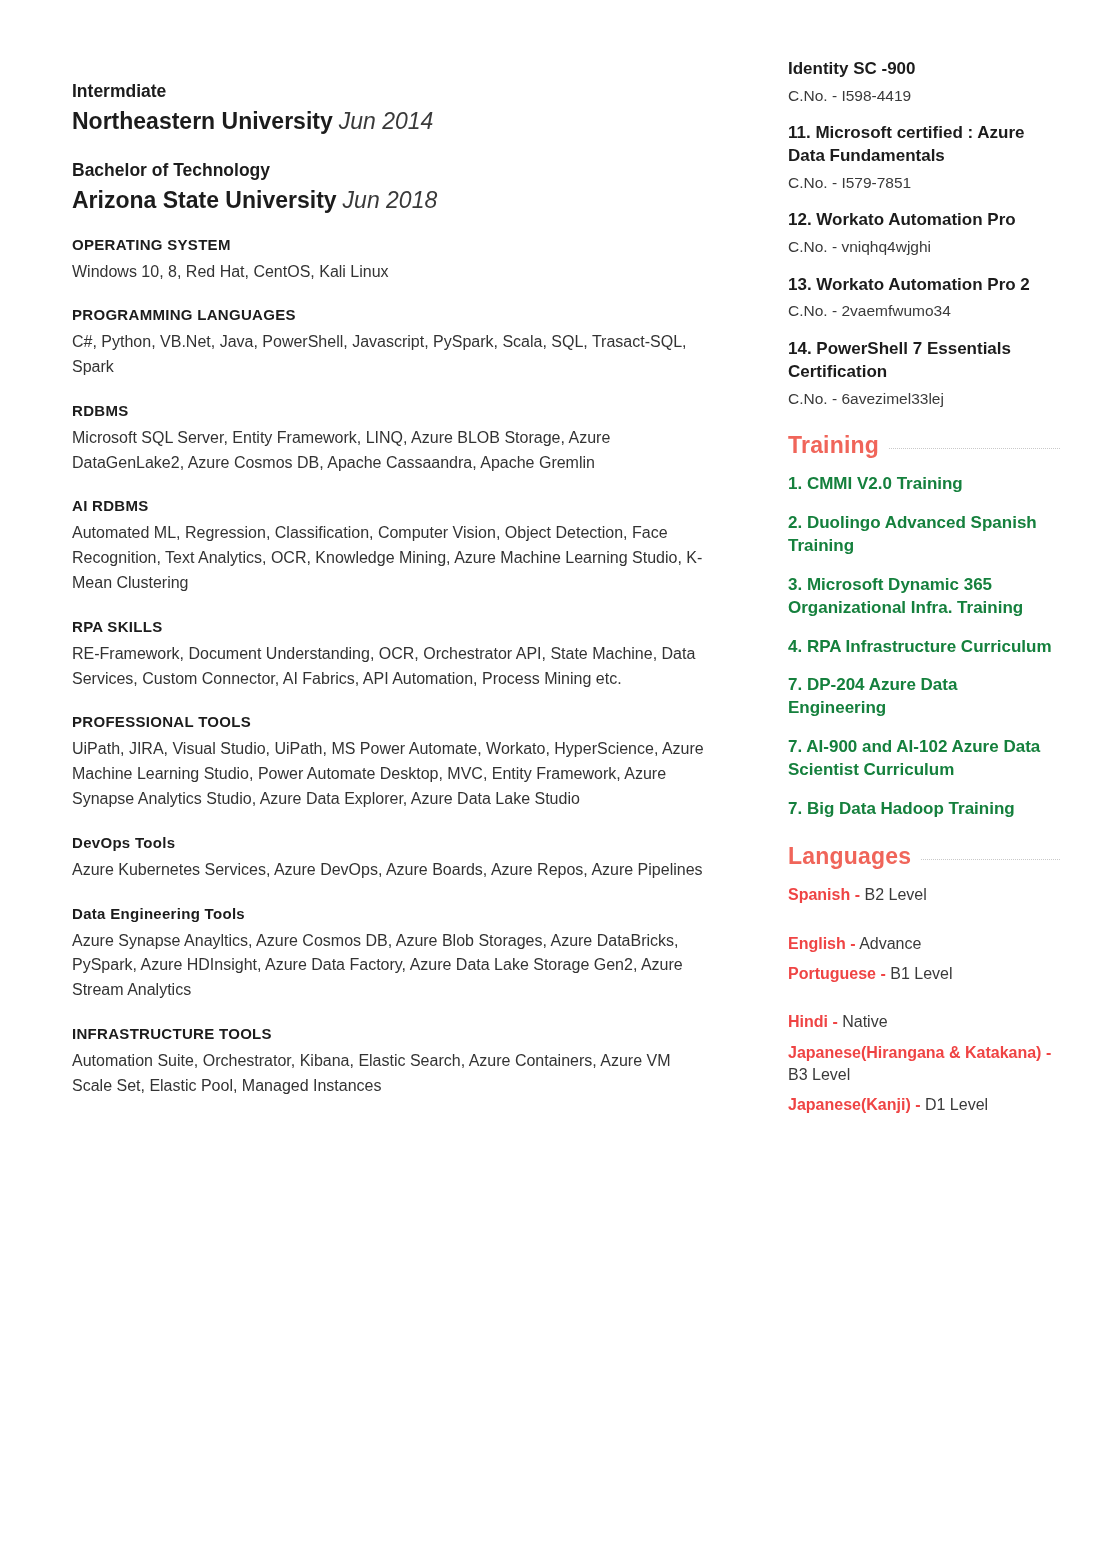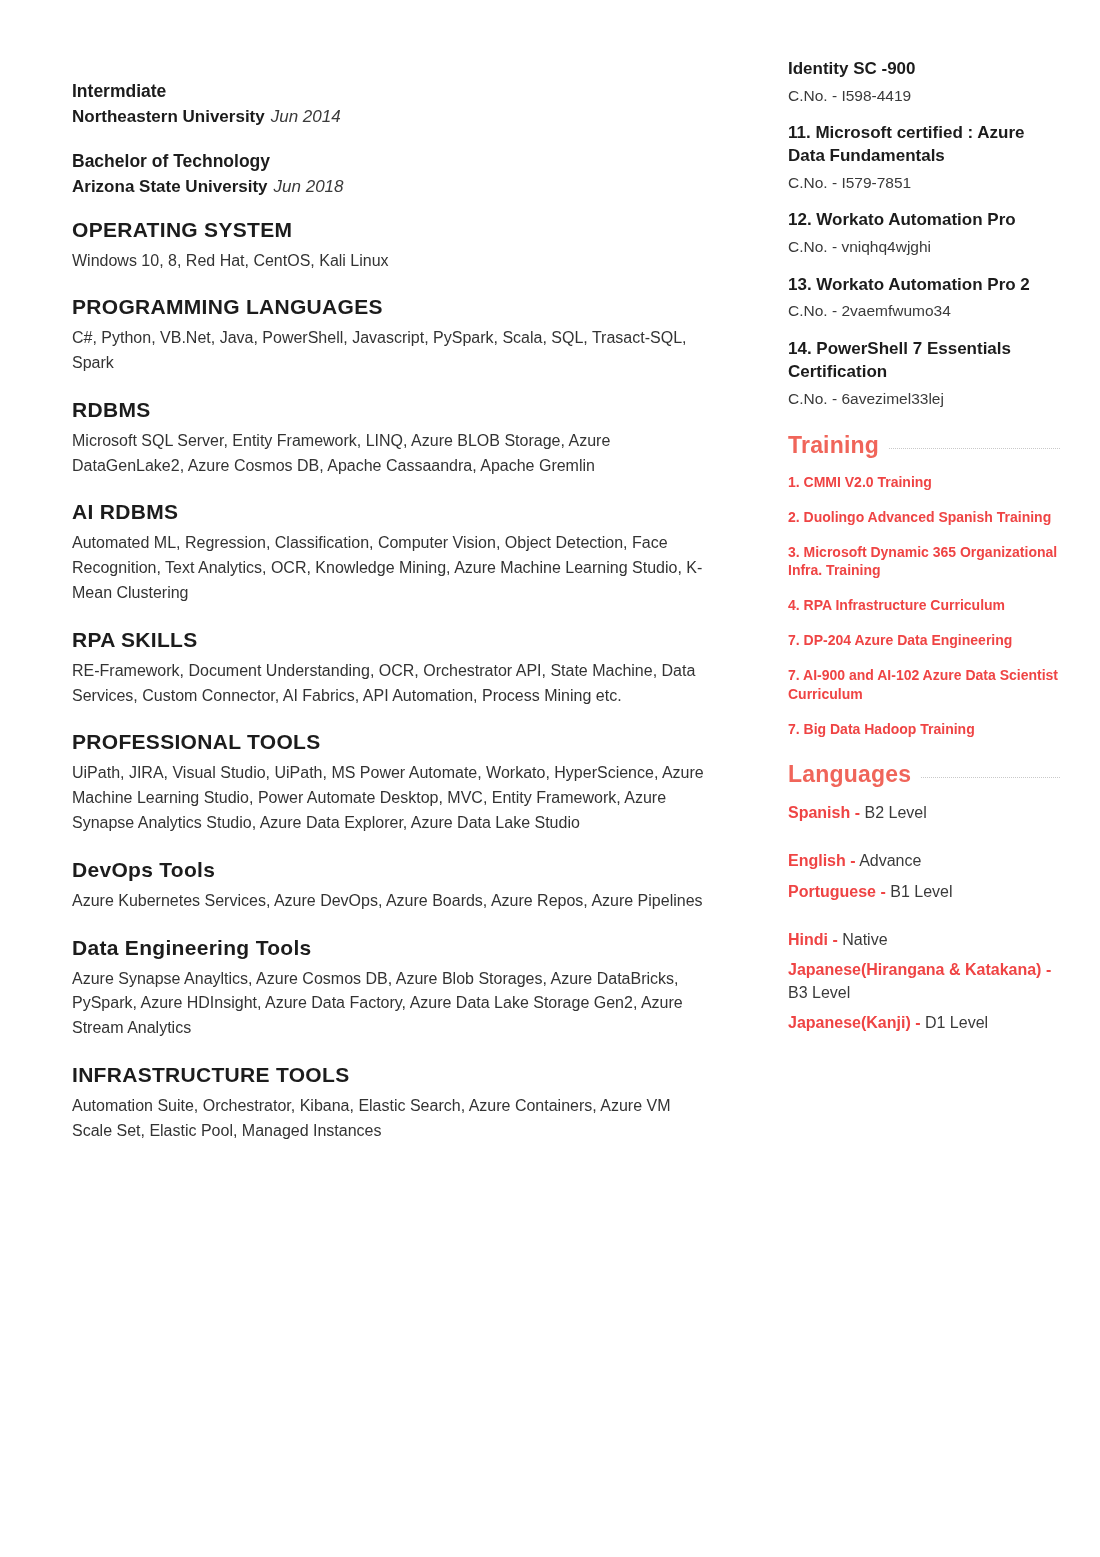--- a/index.html
+++ b/index.html
@@ -41,21 +41,21 @@
 
   
   .edu-entry { margin-bottom: 18px; }
   .edu-degree {
     font-size: 17.5px;
     font-weight: bold;
     color: #1c1c1c;
     line-height: 1.5;
   }
   .edu-line {
-    font-size: 17px;
+    font-size: 23px;
     line-height: 1.5;
   }
   .edu-school {
     font-weight: bold;
     color: #1c1c1c;
   }
   .edu-date {
     font-style: italic;
     color: #3a3a3a;
     margin-left: 6px;
@@ -79,21 +79,21 @@
   .section-rule {
     flex: 1 1 auto;
     height: 0;
     border-top: 1px dotted #c9c9c9;
     margin-top: 6px;
   }
 
   
   .skill-group { margin-bottom: 22px; }
   .skill-label {
-    font-size: 21px;
+    font-size: 15px;
     font-weight: bold;
     color: #1c1c1c;
     letter-spacing: 0.3px;
     margin-bottom: 7px;
   }
   .skill-body {
     font-size: 16px;
     line-height: 1.55;
     color: #333;
   }
@@ -106,23 +106,23 @@
     color: #1c1c1c;
     line-height: 1.35;
   }
   .cert-sub {
     font-size: 15.5px;
     color: #3a3a3a;
     line-height: 1.5;
     margin-top: 3px;
   }
   .training-item {
-    font-size: 14px;
-    font-weight: bold;
-    color: #ef4444;
+    font-size: 17px;
+    font-weight: bold;
+    color: #15803d;
     line-height: 1.35;
     margin-bottom: 16px;
   }
   .lang-item {
     font-size: 16px;
     line-height: 1.4;
     margin-bottom: 14px;
     color: #3a3a3a;
   }
   .lang-item .lang-name {

